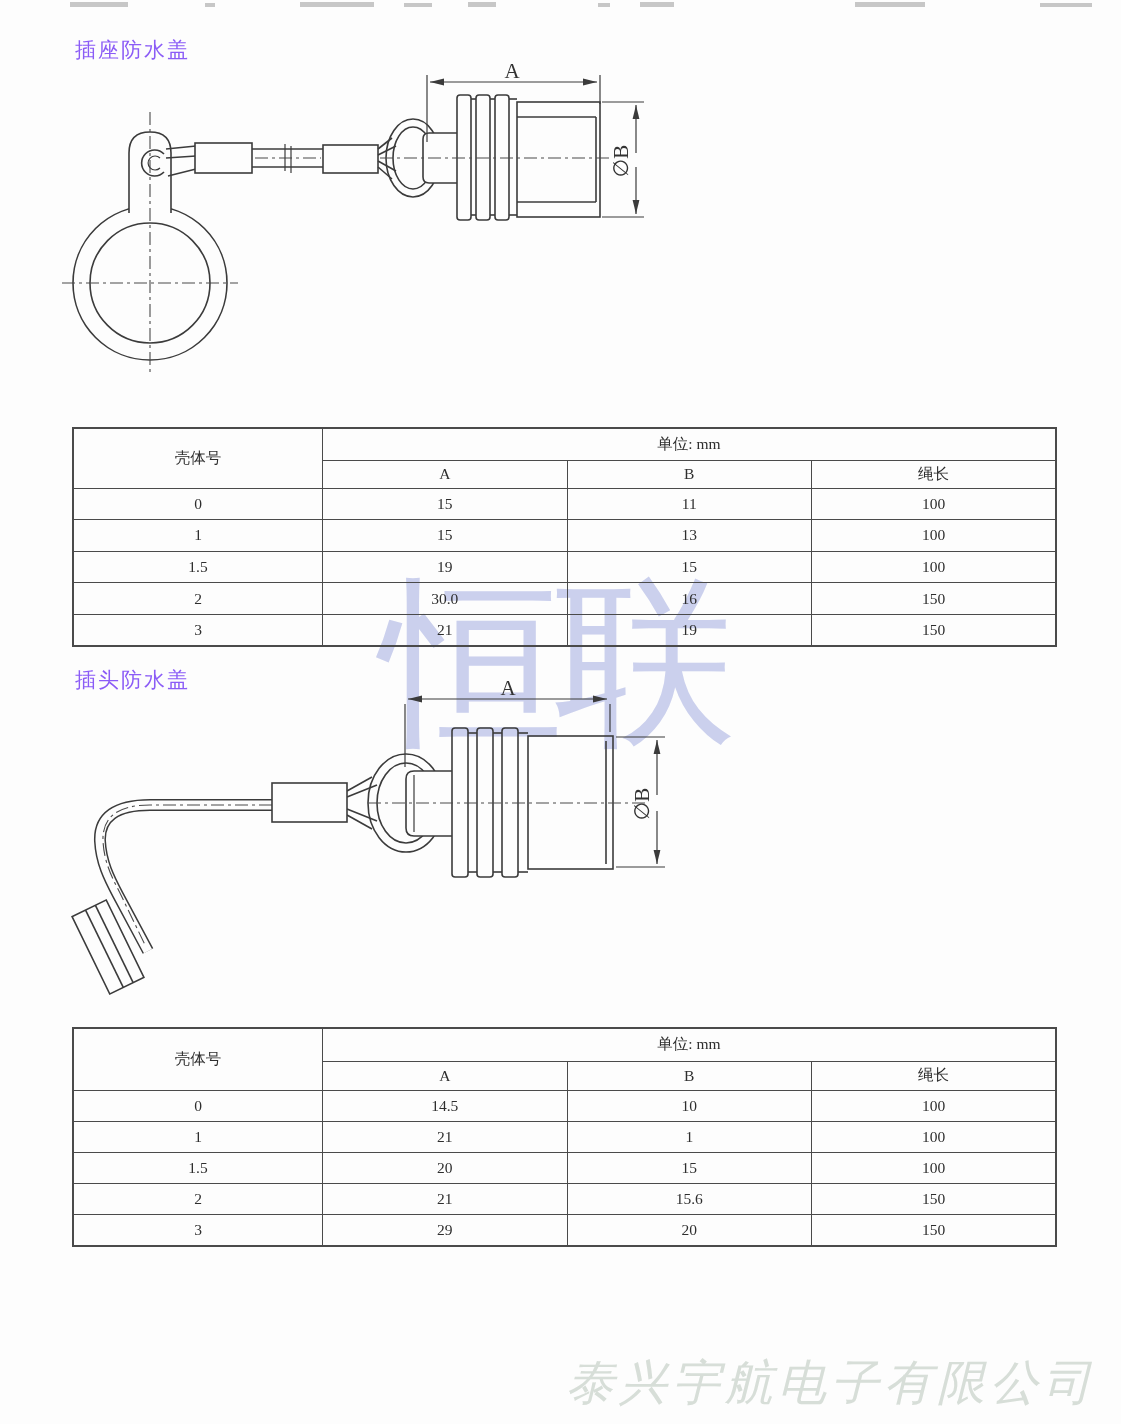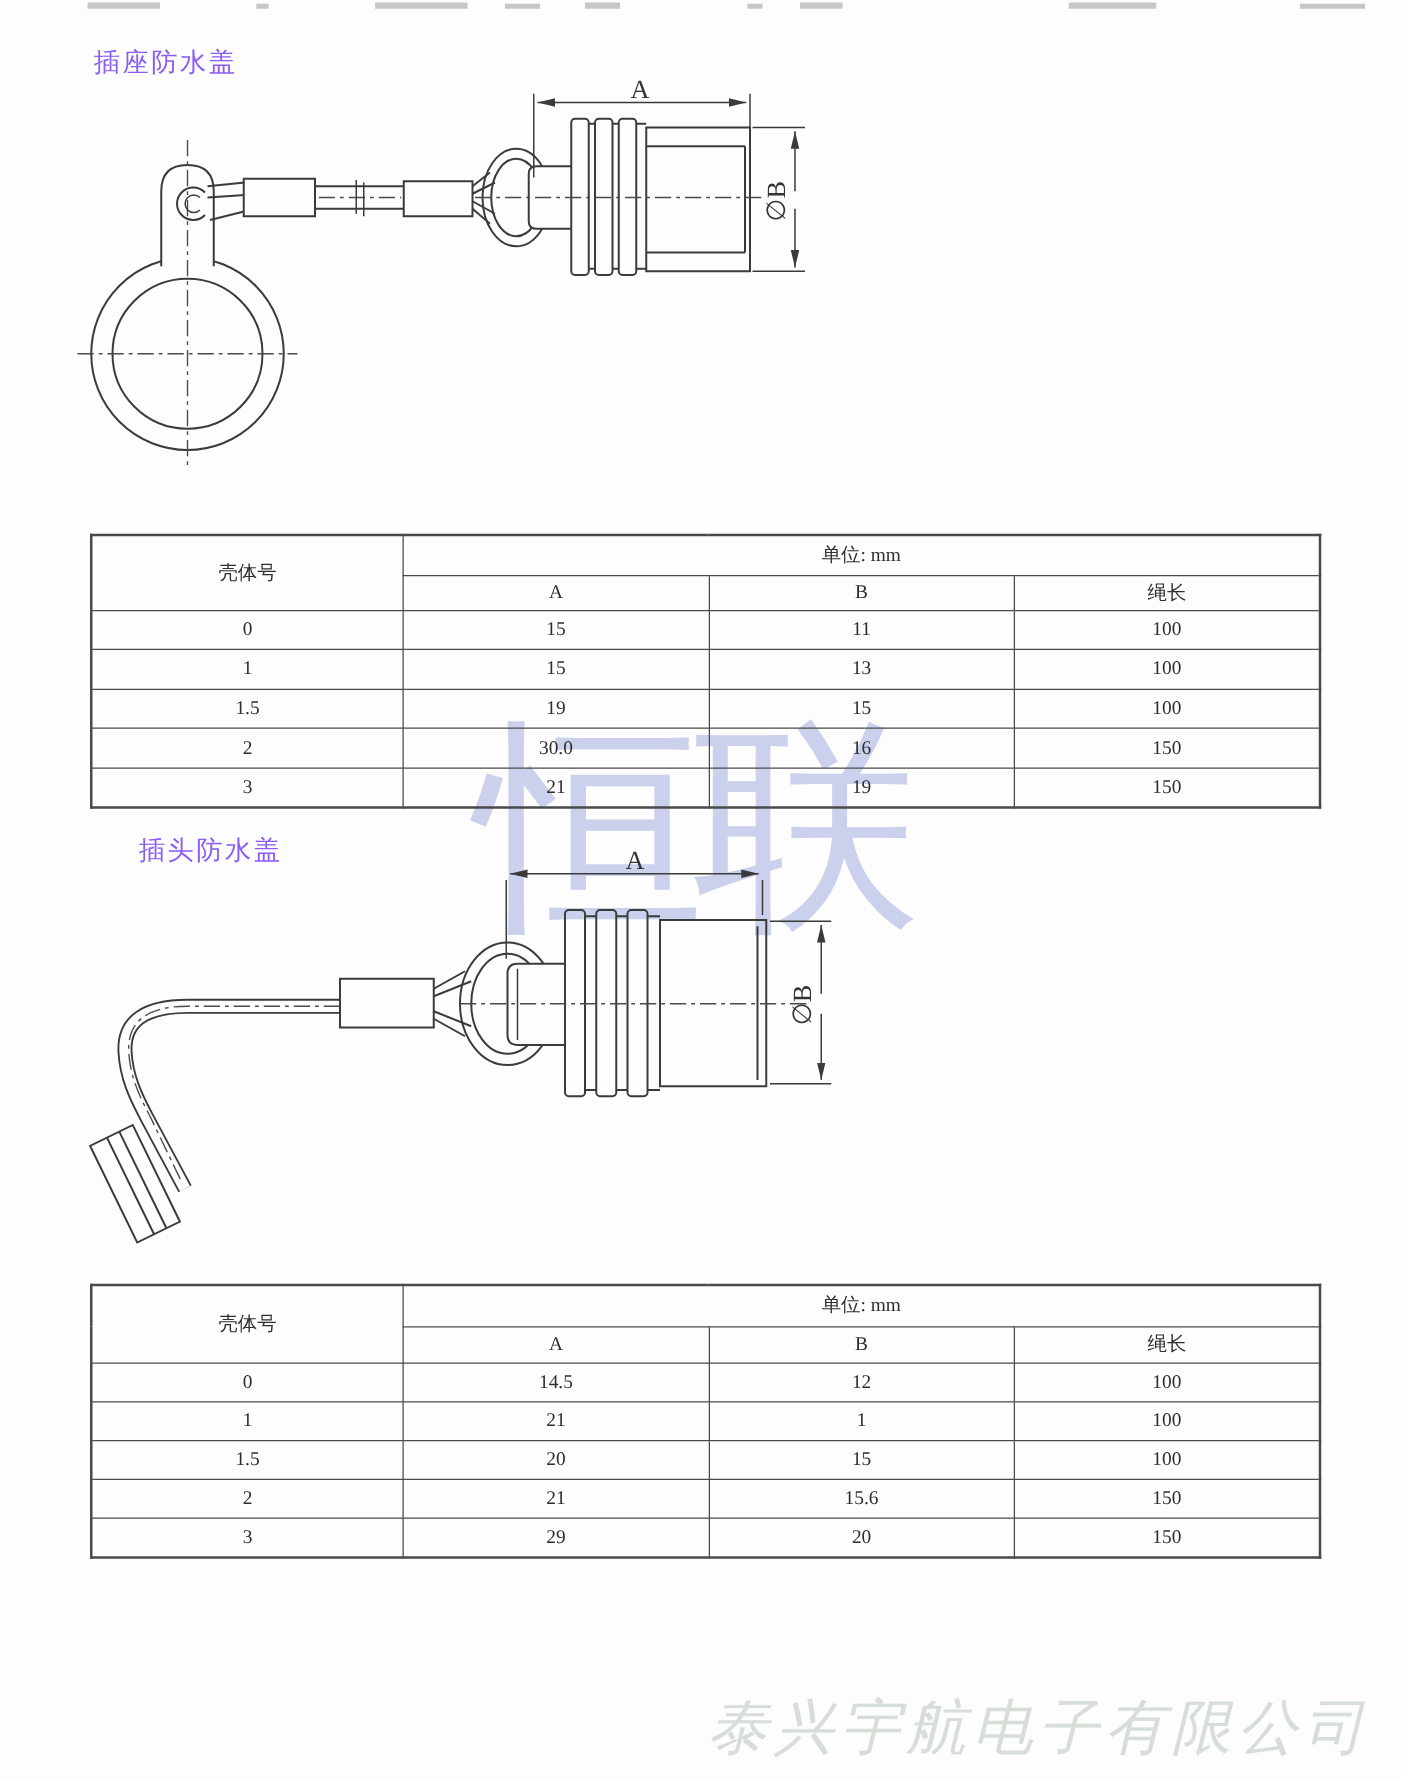--- a/index.html
+++ b/index.html
@@ -172,21 +172,21 @@
   </tr>
   <tr style="height:31.6px;">
     <td>3</td>
     <td>21</td>
     <td>19</td>
     <td>150</td>
   </tr>
 </tbody>
   </table>
 
-<div class="sec-label" style="left:75px;top:666px;margin-left:36px;">插头防水盖</div>
+<div class="sec-label" style="left:75px;top:666px;">插头防水盖</div>
 
 <svg class="draw" style="left:60px;top:660px;" width="625" height="345" viewBox="60 660 625 345">
   <defs>
     <marker id="arr2" markerUnits="userSpaceOnUse" markerWidth="15" markerHeight="9" refX="14" refY="4" orient="auto">
       <path d="M0,0.6 L14,4 L0,7.4 Z" fill="#3b3b3b"></path>
     </marker>
   </defs>
 
   <g>
     <line class="ln" x1="347" y1="791" x2="372" y2="777"></line>
@@ -252,21 +252,21 @@
     <td colspan="3">单位: mm</td>
   </tr>
   <tr style="height:29px;">
     <td style="width:245px;">A</td>
     <td style="width:245px;">B</td>
     <td style="width:247px;">绳长</td>
   </tr>
   <tr style="height:31.2px;">
     <td>0</td>
     <td>14.5</td>
-    <td>12</td>
+    <td>10</td>
     <td>100</td>
   </tr>
   <tr style="height:31.2px;">
     <td>1</td>
     <td>21</td>
     <td>1</td>
     <td>100</td>
   </tr>
   <tr style="height:31.2px;">
     <td>1.5</td>

